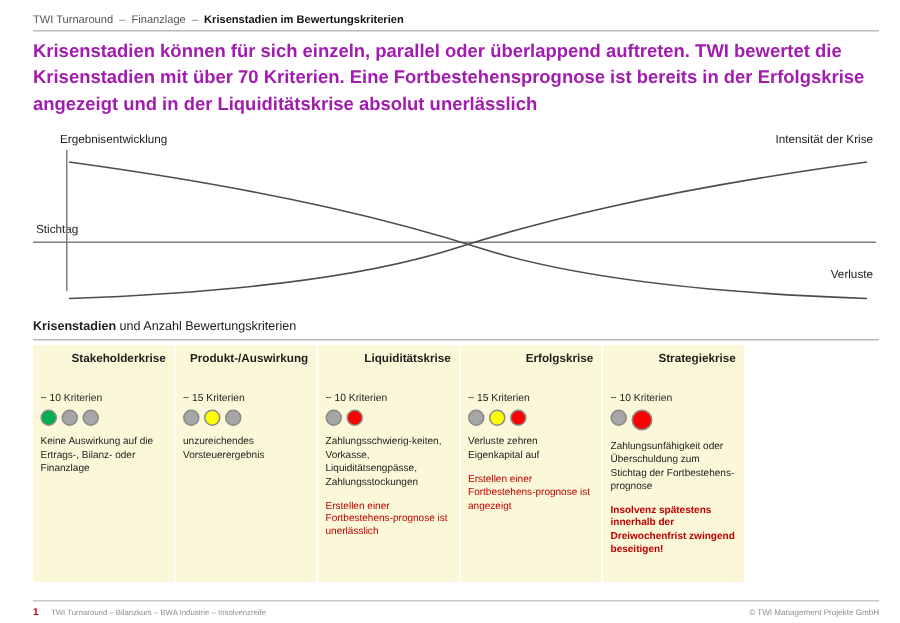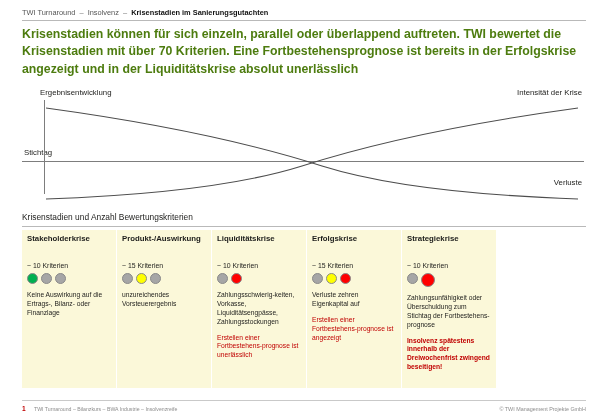--- a/index.html
+++ b/index.html
@@ -45,21 +45,21 @@
   }
 
   
   .headline {
     position: absolute;
     left: 22px;
     right: 16px;
     top: 26px;
     font-size: 12.3px;
     font-weight: bold;
-    color: #4d7c0f;
+    color: #a21caf;
     line-height: 1.42;
   }
 
   
   .chart {
     position: absolute;
     left: 22px;
     top: 88px;
     width: 562px;
     height: 118px;
@@ -97,21 +97,21 @@
   }
 
   
   .section-title {
     position: absolute;
     left: 22px;
     top: 212px;
     font-size: 8.4px;
     color: #1d1d1b;
   }
-  .section-title b { font-weight: normal; margin-top: 39px; }
+  .section-title b { font-weight: bold; margin-top: 39px; }
   .section-rule {
     position: absolute;
     left: 22px;
     right: 14px;
     top: 226px;
     border-bottom: 1px solid #b9b9b9;
   }
 
   
   .columns {
@@ -129,20 +129,21 @@
     box-sizing: border-box;
     padding: 5px 5px 4px 5px;
     position: relative;
   }
   .col-title {
     font-size: 7.8px;
     font-weight: bold;
     color: #1d1d1b;
     margin-bottom: 18px;
     line-height: 1.15;
+    text-align: right;
   }
   .col-crit {
     font-size: 6.9px;
     color: #1d1d1b;
     margin-bottom: 4px;
   }
   .lights {
     display: flex;
     gap: 3px;
     margin-bottom: 7px;
@@ -201,23 +202,23 @@
   }
 </style>
 </head>
 <body>
 
 <div class="slide">
 
   <div class="header">
     <span class="crumb-plain">TWI Turnaround</span>
     <span class="crumb-sep">–</span>
-    <span class="crumb-plain">Insolvenz</span>
+    <span class="crumb-plain">Finanzlage</span>
     <span class="crumb-sep">–</span>
-    <span class="crumb-bold">Krisenstadien im Sanierungsgutachten</span>
+    <span class="crumb-bold">Krisenstadien im Bewertungskriterien</span>
   </div>
   <div class="header-rule"></div>
 
   <div class="headline">Krisenstadien können für sich einzeln, parallel oder überlappend auftreten. TWI bewertet die Krisenstadien mit über 70 Kriterien. Eine Fortbestehensprognose ist bereits in der Erfolgskrise angezeigt und in der Liquiditätskrise absolut unerlässlich</div>
 
   <div class="chart">
     <div class="chart-label lbl-ergebnis">Ergebnisentwicklung</div>
     <div class="chart-label lbl-intens">Intensität der Krise</div>
     <div class="chart-label lbl-gewinne">Stichtag</div>
     <div class="chart-label lbl-verluste">Verluste</div>

